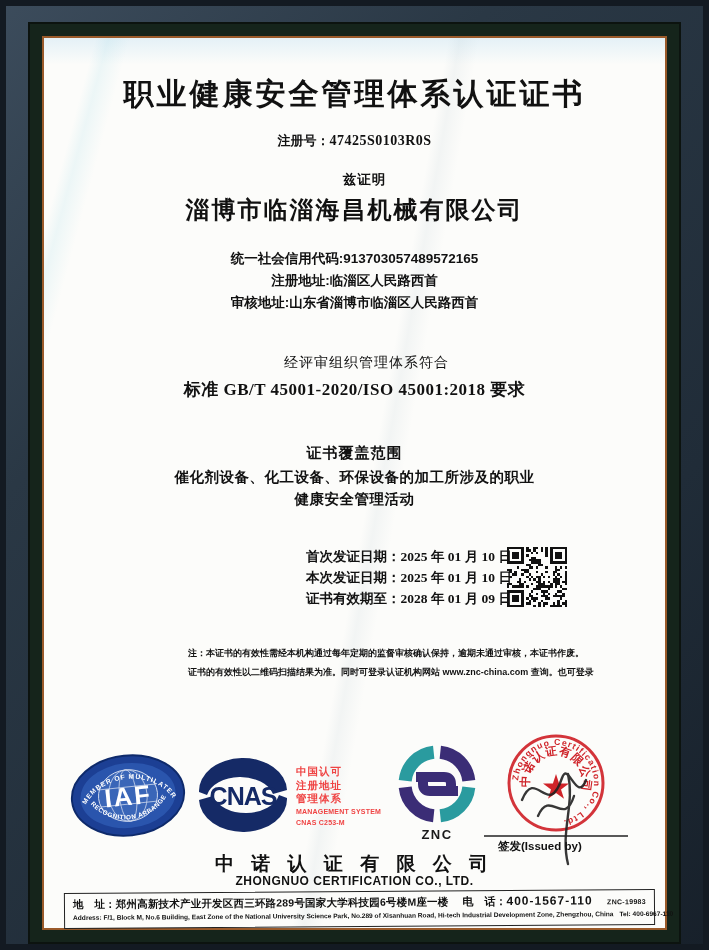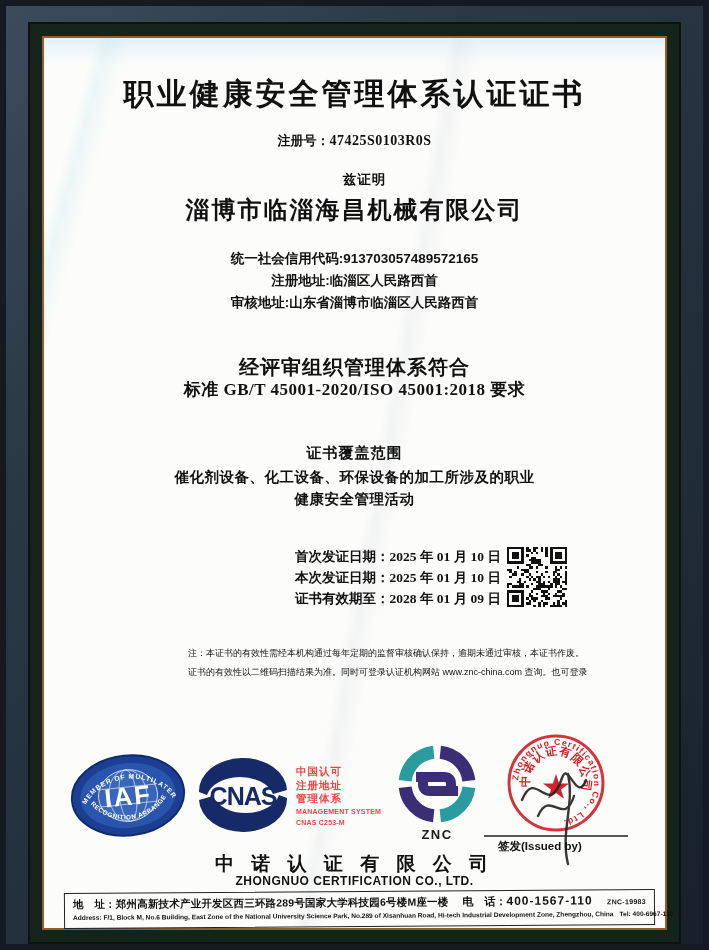--- a/index.html
+++ b/index.html
@@ -23,28 +23,28 @@
       linear-gradient(180deg,rgba(120,190,230,.18) 0,transparent 3%);
   }
   .abs{position:absolute;}
   .ctr{left:0;width:100%;text-align:center;}
   .title{font-size:30px;font-weight:bold;letter-spacing:3px;}
   .regline{font-size:13px;font-weight:bold;}
   .regline .num{font-family:"Liberation Serif","DejaVu Serif",serif;font-size:14px;letter-spacing:.5px;}
   .certify{font-size:13.5px;font-weight:bold;letter-spacing:1px;padding-left:20px;}
   .company{font-size:24px;font-weight:bold;letter-spacing:2px;}
   .info{font-size:13.5px;font-weight:bold;line-height:22px;}
-  .compliance{font-size:20px;font-weight:bold;letter-spacing:1px;}
+  .compliance{font-size:14px;font-weight:normal;letter-spacing:1px;margin-left:12px;}
   .standard{font-size:17px;font-weight:bold;font-family:"Liberation Serif","DejaVu Serif",serif;letter-spacing:.5px;}
   .scope-title{font-size:15px;font-weight:bold;letter-spacing:1px;}
   .scope-line{font-size:14.5px;font-weight:bold;letter-spacing:.5px;line-height:22px;}
-  .dates{left:251px;top:508px;font-size:13.5px;font-weight:bold;line-height:21px;white-space:nowrap;}
+  .dates{left:262px;top:508px;font-size:13.5px;font-weight:bold;line-height:21px;white-space:nowrap;}
   .dates .val{font-family:"Liberation Serif","DejaVu Serif",serif;}
   .qr{left:463px;top:509px;width:60px;height:60px;}
-  .notes{left:144px;top:606px;width:400px;font-size:9px;font-weight:normal;line-height:19px;white-space:nowrap;}
+  .notes{left:144px;top:606px;width:400px;font-size:9px;font-weight:bold;line-height:19px;white-space:nowrap;}
   .logo-iaf{left:22px;top:712px;width:124px;height:92px;}
   .logo-cnas{left:148px;top:712px;width:102px;height:90px;}
   .cnas-text{left:252px;top:727px;width:110px;color:#ef4444;}
   .cnas-text .cn{font-size:10.5px;font-weight:bold;line-height:13.5px;letter-spacing:1px;}
   .cnas-text .en{font-size:7px;font-weight:bold;line-height:11px;letter-spacing:.2px;}
   .logo-znc{left:348px;top:700px;width:90px;height:110px;}
   .seal{left:436px;top:678px;width:152px;height:152px;}
   .issuer-cn{top:813px;font-size:19px;font-weight:bold;letter-spacing:6px;}
   .issuer-en{top:836px;font-size:12px;font-weight:bold;letter-spacing:.5px;}
   .addrbox{

